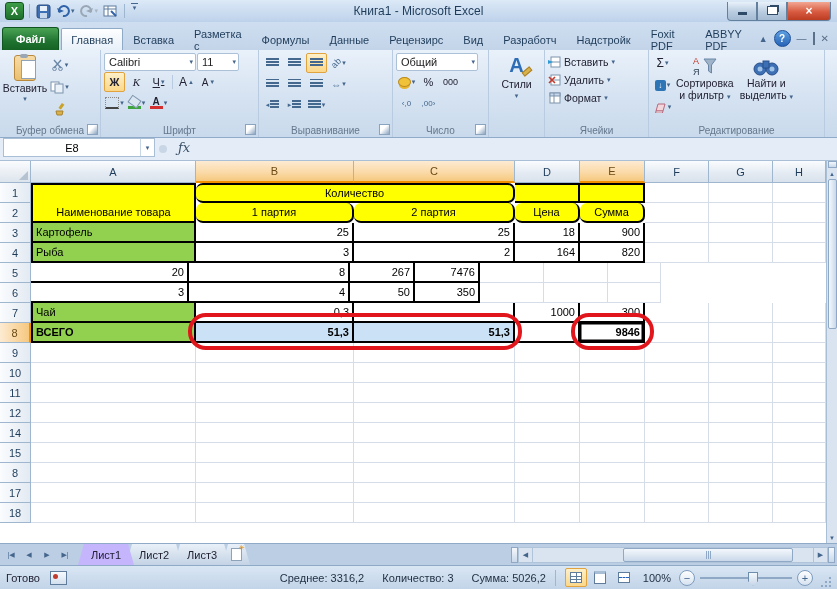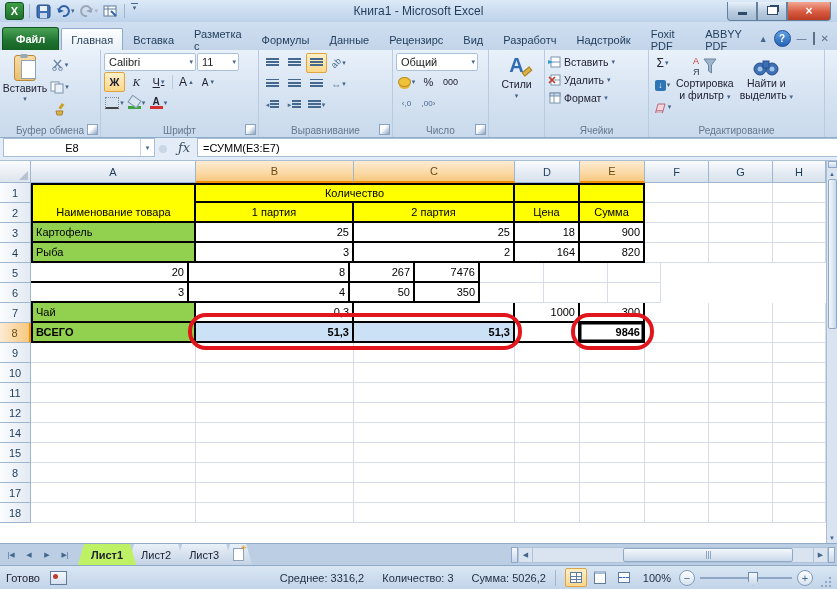--- a/index.html
+++ b/index.html
@@ -113,21 +113,21 @@
     color:#1E3C5A;display:flex;align-items:center;justify-content:center;box-sizing:border-box;}
   .rowhdr.sel{background:linear-gradient(90deg,#FDEBD2,#F6C87E);
     border-right:2px solid #F29100;color:#6B4A14;}
   .cell{border-right:1px solid #D6DDE8;border-bottom:1px solid #D6DDE8;font-size:11px;
     display:flex;align-items:center;box-sizing:border-box;padding:0 3px;color:#000;overflow:hidden;}
   .tc{border-right:2px solid #000;border-bottom:2px solid #000;}
   .tc.first{border-left:2px solid #000;}
   .tc.rtop{border-top:2px solid #000;}
   .y{background:#FFFF00;}
   .g{background:#92D050;}
-  .c{justify-content:center;}
+  .c{justify-content:center;border-radius:7px;}
   .n{justify-content:flex-end;}
   .b{font-weight:bold;}
   .selc{background:#CBE2F6;}
   .activec{box-shadow:inset 0 0 0 1.5px #000;}
   .mergeA{position:absolute;left:31px;top:22px;width:165px;height:40px;background:#FFFF00;
     border:2px solid #000;box-sizing:border-box;display:flex;align-items:flex-end;
     justify-content:center;font-size:11px;padding-bottom:3px;z-index:2;}
   .oval{position:absolute;border:4px solid #E0161C;border-radius:18px;z-index:6;box-sizing:border-box;}
   .vscroll{position:absolute;right:0;top:0;width:11px;height:382px;background:#D9E4F0;
     border-left:1px solid #A9BFD6;box-sizing:border-box;display:flex;flex-direction:column;align-items:center;}
@@ -137,21 +137,21 @@
     border:1px solid #8FA8C6;border-radius:2px;box-sizing:border-box;}
   
   .sheetbar{height:22px;background:#BCCEE4;border-top:1px solid #8FAAC7;
     display:flex;align-items:stretch;box-sizing:border-box;}
   .snav{display:flex;align-items:center;padding:0 3px;gap:2px;}
   .snavbtn{width:16px;height:16px;display:flex;align-items:center;justify-content:center;
     font-size:7px;color:#44658C;}
   .stab{padding:0 13px;display:flex;align-items:center;font-size:11px;color:#223;
     background:linear-gradient(#E9F0F8,#C4D3E5);
     clip-path:polygon(6px 0,calc(100% - 6px) 0,100% 100%,0 100%);margin:0 -4px;}
-  .stab.active{background:#bef264;font-weight:bold;z-index:2;}
+  .stab.active{background:#c4b5fd;font-weight:normal;z-index:2;}
   .instab{width:28px;display:flex;align-items:center;justify-content:center;
     background:linear-gradient(#E9F0F8,#C4D3E5);
     clip-path:polygon(6px 0,calc(100% - 6px) 0,100% 100%,0 100%);margin:0 -4px;}
   .sheet-ic{width:9px;height:11px;background:#fff;border:1px solid #8FA3B8;position:relative;}
   .sheet-ic:after{content:"✳";position:absolute;right:-4px;top:-5px;font-size:7px;color:#E08A00;}
   .hscroll{margin-left:auto;display:flex;align-items:center;padding-right:2px;}
   .hsplit{width:7px;height:16px;background:linear-gradient(#F4F8FC,#C9D8EA);border:1px solid #8FA8C6;box-sizing:border-box;}
   .habtn{width:15px;height:16px;display:flex;align-items:center;justify-content:center;
     font-size:7px;color:#44658C;background:#D9E4F0;border:1px solid #AFC3D9;box-sizing:border-box;}
   .htrack{width:280px;height:16px;background:#D9E4F0;border-top:1px solid #AFC3D9;
@@ -530,21 +530,20 @@
     <div class="namebox">
       <span class="nb-text">E8</span>
       <span class="nb-dd">
           <span class="dd7">▾</span>
         </span>
     </div>
     <span class="fdiv">
         <i></i>
       </span>
     <span class="fxbtn">ƒx</span>
-    <div class="ffield">=СУММ(E3:E7)</div>
   </div>
 
   <div class="grid">
     <div class="hdr-row">
       <div class="corner"></div>
       <div style="display:flex;">
           <div class="colhdr" style="width: 165px;">A</div>
           <div class="colhdr sel" style="width: 158px;">B</div>
           <div class="colhdr sel" style="width: 161px;">C</div>
           <div class="colhdr" style="width: 65px;">D</div>

